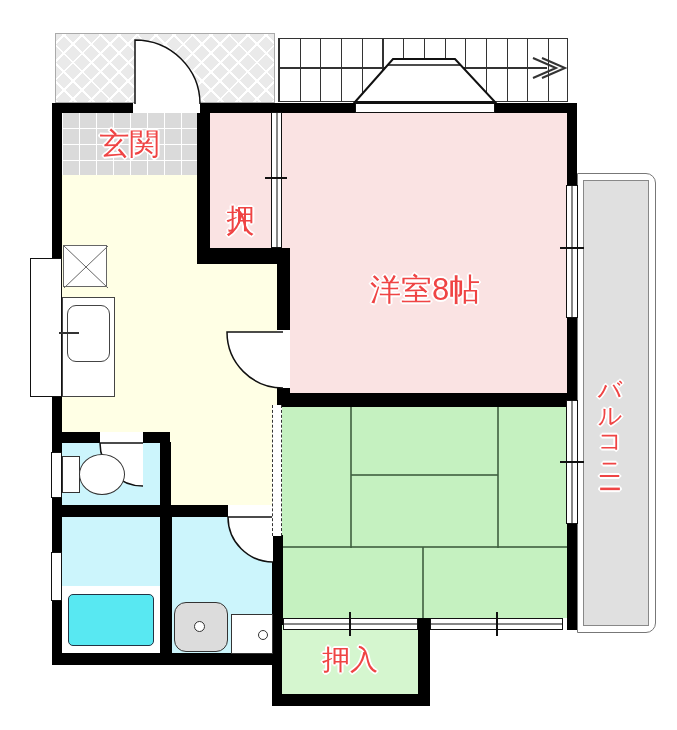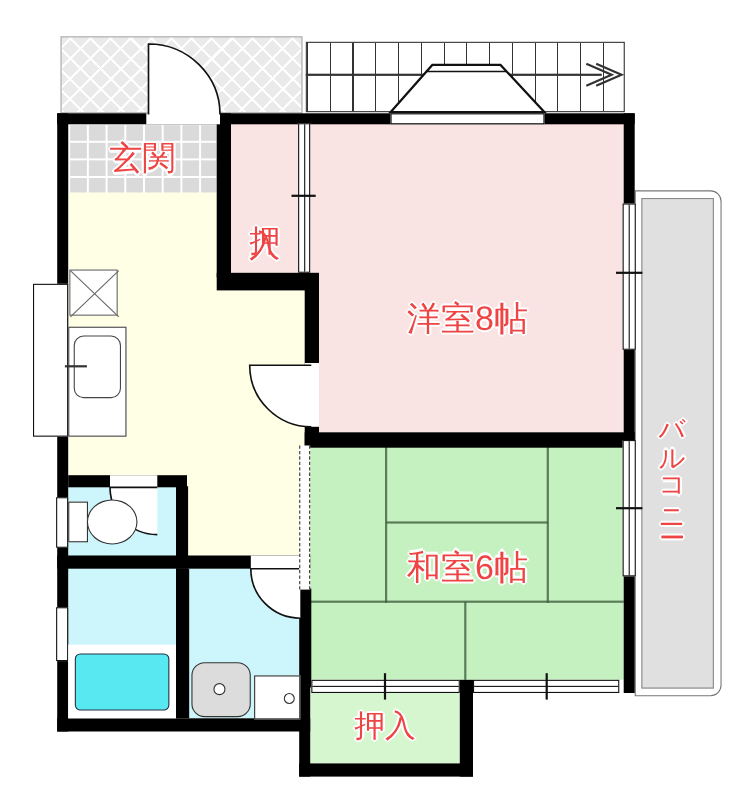--- a/index.html
+++ b/index.html
@@ -152,17 +152,16 @@
   <div class="fixture" style="left:174px;top:602px;width:54px;height:50px;background:#DCDCDC;border-radius:12px;border-color:#333;">
     <div class="abs" style="left:19px;top:18px;width:11px;height:11px;background:#fff;border:1.5px solid #333;border-radius:50%;box-sizing:border-box;"></div>
   </div>
   <div class="fixture" style="left:231px;top:614px;width:42px;height:40px;border-color:#333;">
     <div class="abs" style="left:26px;top:15px;width:10px;height:10px;background:#fff;border:1.5px solid #333;border-radius:50%;box-sizing:border-box;"></div>
   </div>
 
   <div class="room-label" style="left:62px;top:112px;width:135px;height:64px;font-size:30px;">玄関</div>
   <div class="room-label vtext" style="left:205px;top:125px;width:70px;height:120px;font-size:28px;">押入</div>
   <div class="room-label" style="left:290px;top:228px;width:270px;height:52px;font-size:31px;margin-top:36px;">洋室8帖</div>
-  <div class="room-label" style="left:290px;top:490px;width:270px;height:52px;font-size:31px;">和室6帖</div>
   <div class="room-label" style="left:282px;top:630px;width:136px;height:60px;font-size:28px;">押入</div>
   <div class="room-label vtext" style="left:582px;top:315px;width:56px;height:210px;font-size:24px;letter-spacing:1px;">バルコニー</div>
 
 </div>
 
 </body></html>

